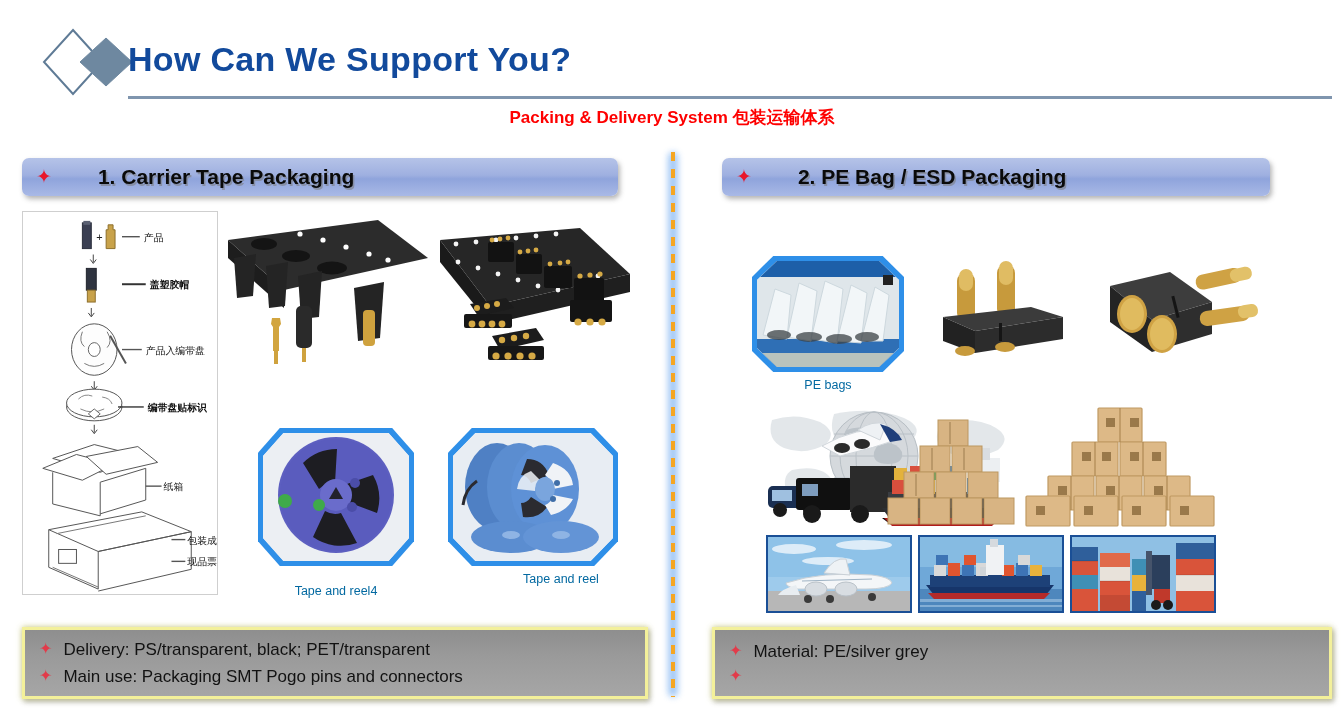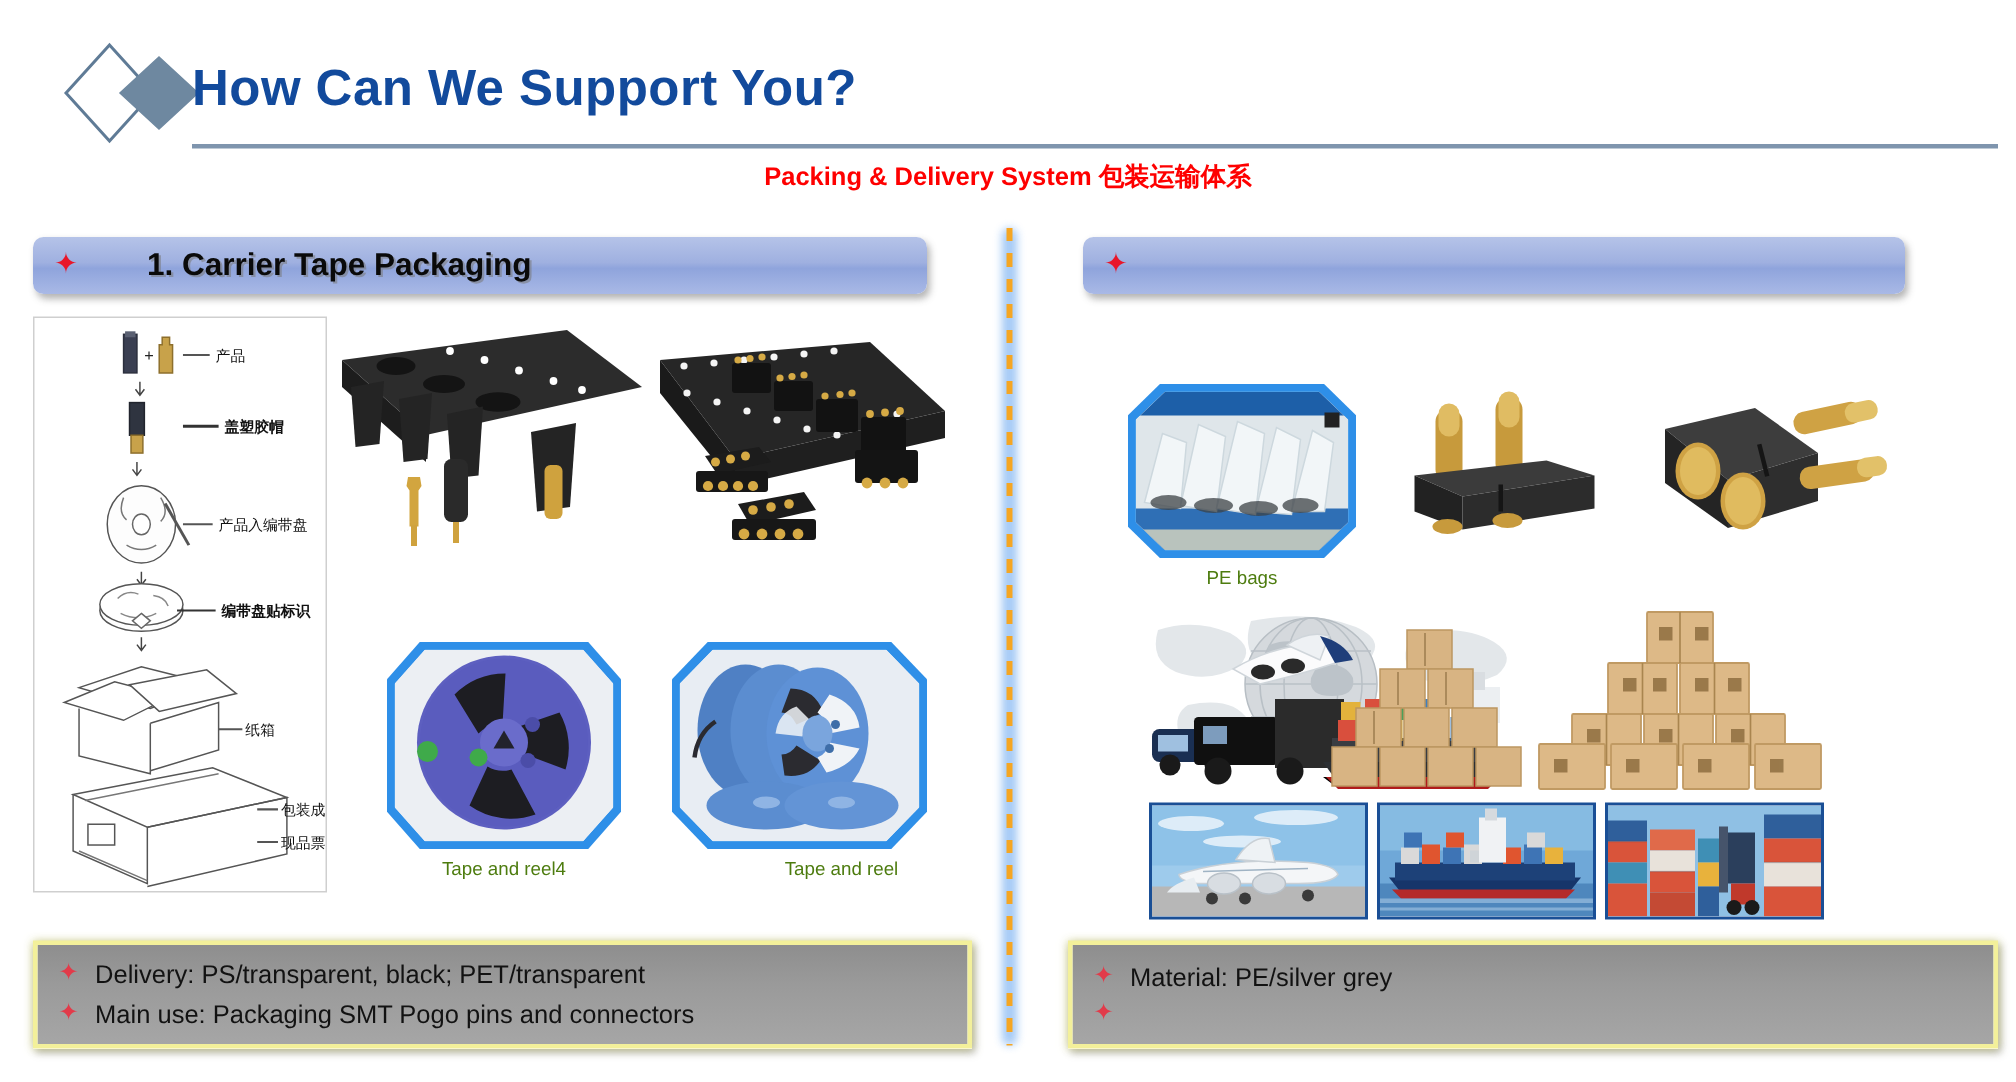--- a/index.html
+++ b/index.html
@@ -34,21 +34,21 @@
 
   
   .divider { position:absolute; left:668px; top:152px; width:10px; height:545px; }
   .divider .glow { position:absolute; left:0; top:0; width:10px; height:100%;
     background:#9ec6f5; border-radius:5px; filter:blur(3px); opacity:.95; }
   .divider .dash { position:absolute; left:3px; top:0; width:4px; height:100%;
     background:repeating-linear-gradient(to bottom,#f5a623 0 9px, rgba(160,195,240,0) 9px 17px); }
 
   
   .panel-img { position:absolute; overflow:hidden; background:#fff; }
-  .caption { position:absolute; font-size:12.5px; color:#4d7c0f; text-align:center;
+  .caption { position:absolute; font-size:12.5px; color:#0369a1; text-align:center;
              width:100%; left:0; }
 
   
   .flowbox { position:absolute; left:22px; top:211px; width:196px; height:384px;
              border:1px solid #cfcfcf; background:#fff; }
   .flow-svg { width:100%; height:100%; display:block; }
 
   
   .octo { position:absolute; }
   .octo .frame {
@@ -87,20 +87,21 @@
   <div class="title">How Can We Support You?</div>
   <div class="title-rule"></div>
   <div class="subtitle">Packing &amp; Delivery System 包装运输体系</div>
 
   <div class="sect-bar bar-left">
     <span class="dia-bullet">✦</span>
     <span class="lbl">1. Carrier Tape Packaging</span>
   </div>
   <div class="sect-bar bar-right">
     <span class="dia-bullet">✦</span>
+    <span class="lbl">2. PE Bag / ESD Packaging</span>
   </div>
 
   <div class="divider">
     <div class="glow"></div>
     <div class="dash"></div>
   </div>
 
   <div class="flowbox">
     <svg class="flow-svg" viewBox="0 0 196 384">
       <g stroke="#3b3b3b" fill="none" stroke-width="1">
@@ -287,21 +288,21 @@
         </g>
         <circle cx="73" cy="62" r="16" fill="#6a6ccb"></circle>
         <polygon points="73,54 80,66 66,66" fill="#22222c"></polygon>
         <circle cx="92" cy="50" r="5" fill="#4b4da8"></circle>
         <circle cx="89" cy="74" r="5" fill="#4b4da8"></circle>
         <circle cx="22" cy="68" r="7" fill="#3faa4a"></circle>
         <circle cx="56" cy="72" r="6" fill="#3faa4a"></circle>
       </svg>
     </div>
   </div>
-  <div class="caption" style="left:258px;top:572px;width:156px;">Tape and reel4</div>
+  <div class="caption" style="left:258px;top:584px;width:156px;">Tape and reel4</div>
 
   <div class="octo" style="left:448px;top:428px;width:170px;height:138px;">
     <div class="frame"></div>
     <div class="inner">
       <svg width="160" height="128" viewBox="0 0 160 128">
         <rect width="160" height="128" fill="#e8edf3"></rect>
         <g>
           <ellipse cx="44" cy="54" rx="32" ry="44" fill="#4f80c4"></ellipse>
           <ellipse cx="66" cy="54" rx="32" ry="44" fill="#5b8dd0"></ellipse>
           <ellipse cx="92" cy="56" rx="34" ry="44" fill="#5e91d6"></ellipse>

